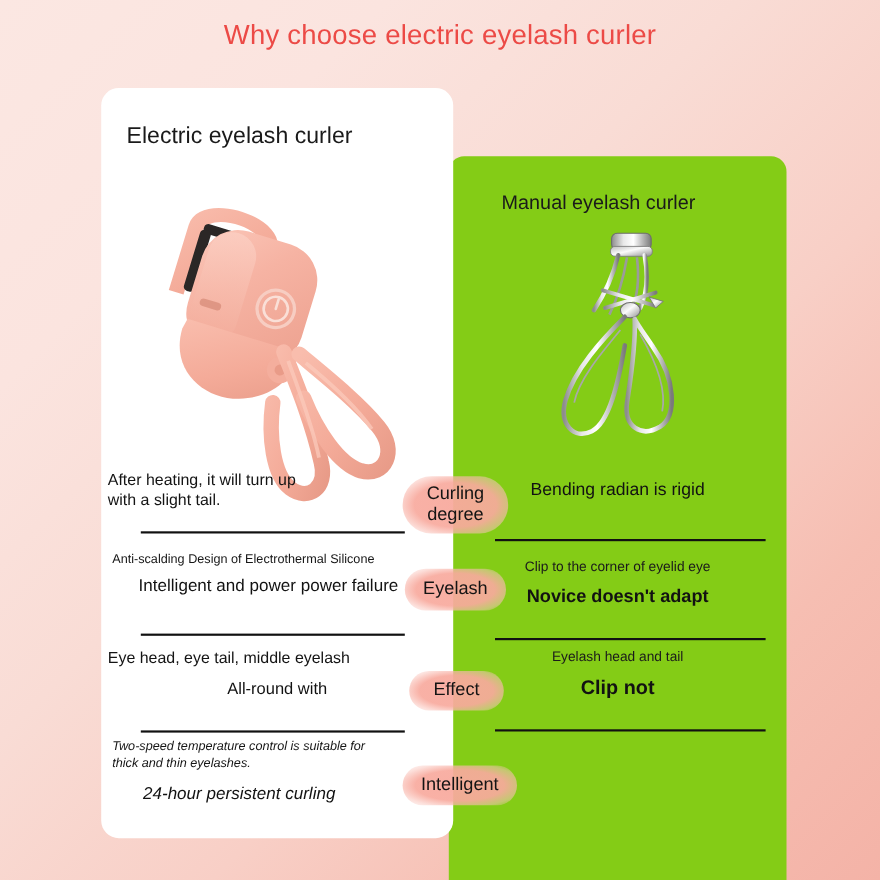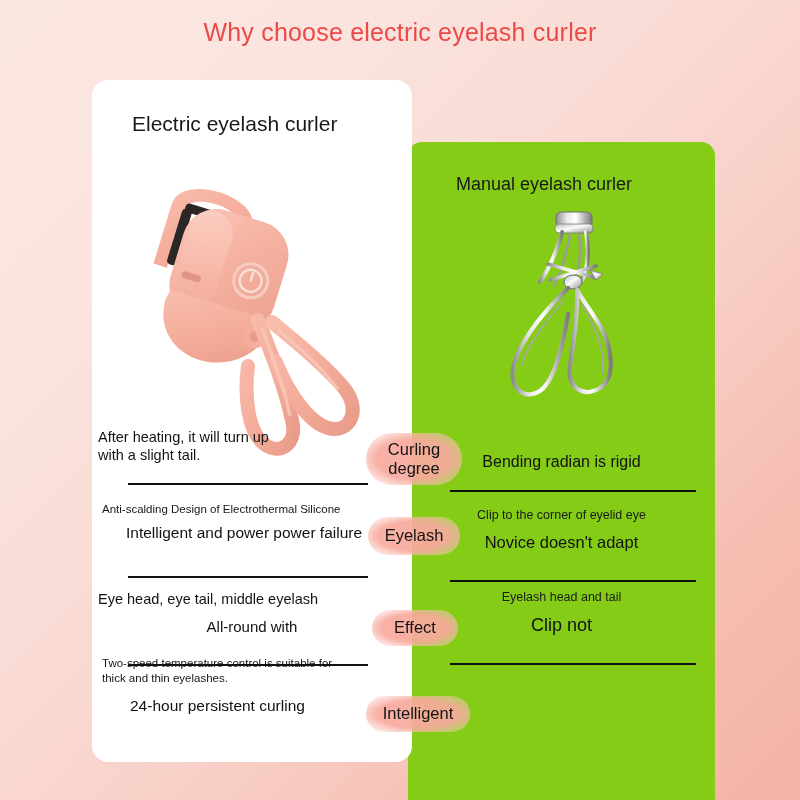--- a/index.html
+++ b/index.html
@@ -53,21 +53,21 @@
     top: 80px;
     width: 320px;
     height: 682px;
     background: #ffffff;
     border-radius: 16px;
   }
 
   
   .panel-left-title {
     position: absolute;
-    left: 40px;
+    left: 23px;
     top: 32px;
     font-size: 21px;
     color: #1a1a1a;
     white-space: nowrap;
   }
 
   .panel-right-title {
     position: absolute;
     left: 48px;
     top: 32px;
@@ -113,24 +113,24 @@
   .row {
     position: absolute;
     width: 100%;
   }
 
   
   .rows-left .row  { left: 0; }
   .rows-left .r0   { top: 4px;   height: 62px; }
   .rows-left .r1   { top: 78px;  height: 82px; }
   .rows-left .r2   { top: 166px; height: 76px; }
-  .rows-left .r3   { top: 232px; height: 90px; }
-
-  
-  .rows-right .r0  { top: 28px;  height: 60px; }
+  .rows-left .r3   { top: 248px; height: 90px; font-style: italic; }
+
+  
+  .rows-right .r0  { top: 12px;  height: 60px; }
   .rows-right .r1  { top: 84px;  height: 80px; }
   .rows-right .r2  { top: 166px; height: 76px; }
   .rows-right .r3  { top: 252px; height: 86px; }
 
   .cell-text {
     color: #141414;
     line-height: 1.25;
   }
 
   
@@ -173,20 +173,21 @@
     padding: 0 18px;
   }
   .rows-right .r-sm {
     font-size: 12.5px;
     color: #1b1b1b;
   }
   .rows-right .r-md {
     font-size: 16.5px;
     margin-top: 8px;
     color: #121212;
+    font-weight: bold;
   }
   .rows-right .r-left-lg {
     font-size: 16.5px;
     text-align: left;
     padding-left: 38px;
     line-height: 1.25;
     color: #121212;
   }
 
   

